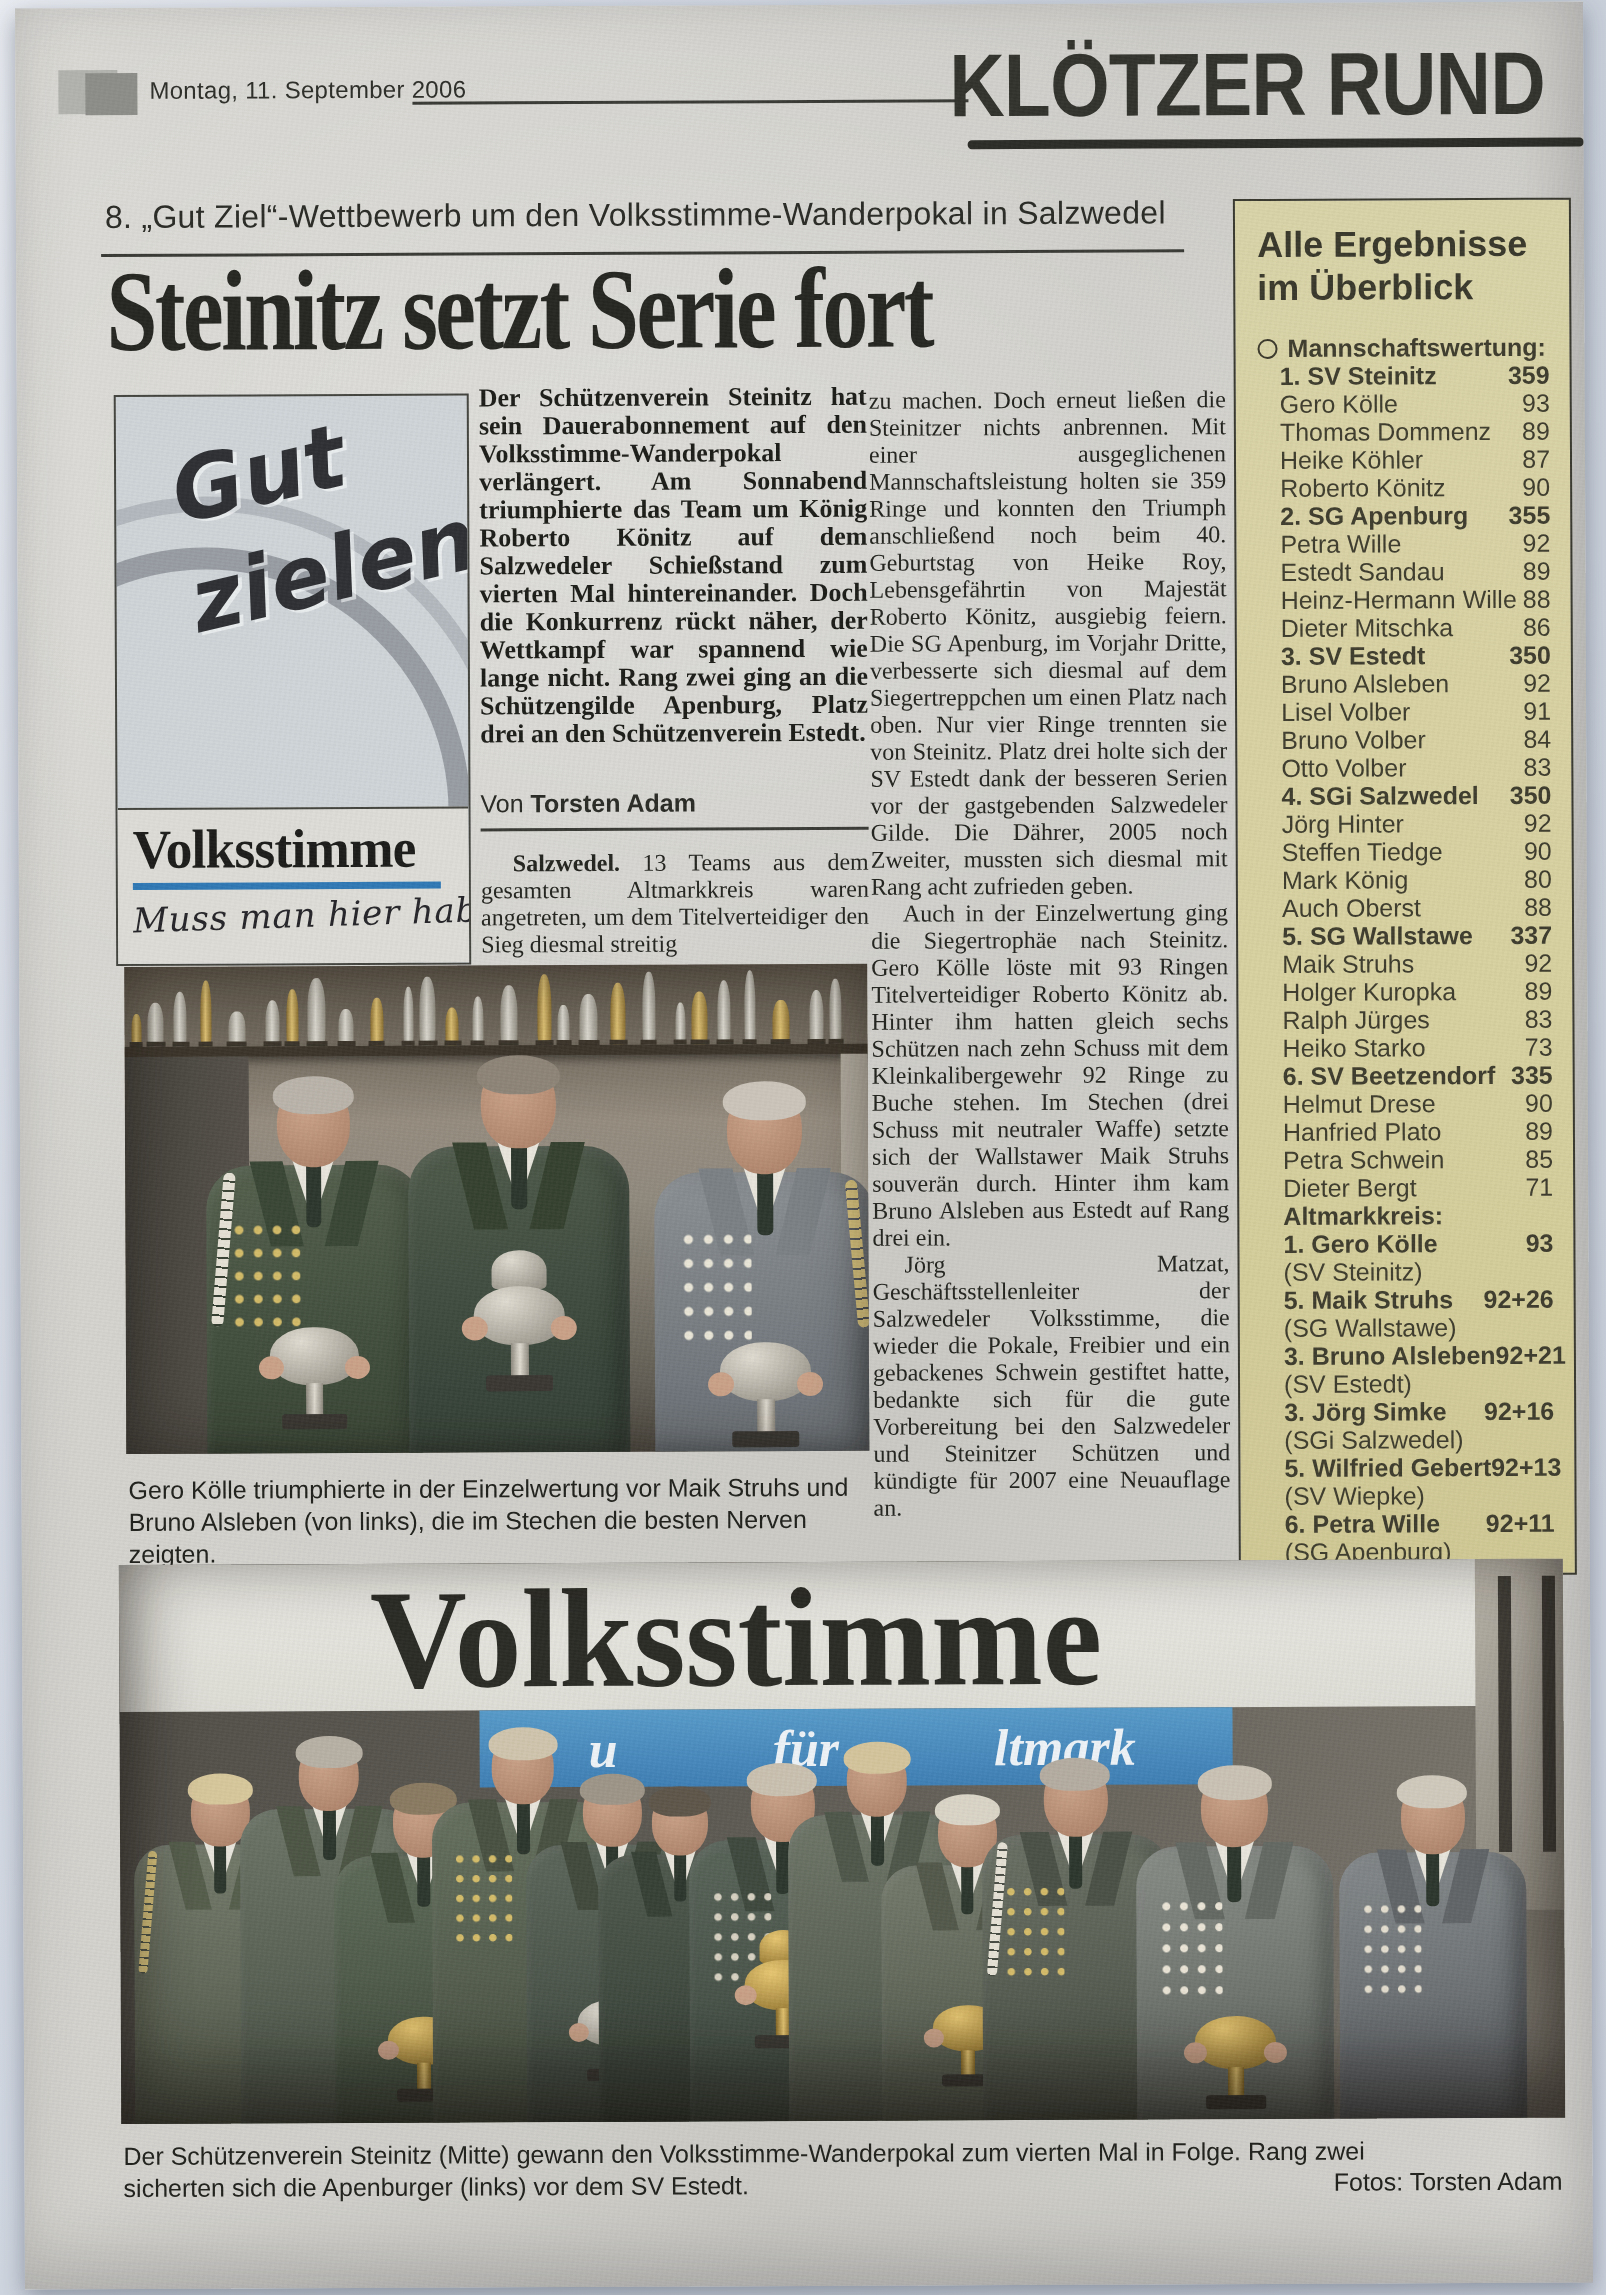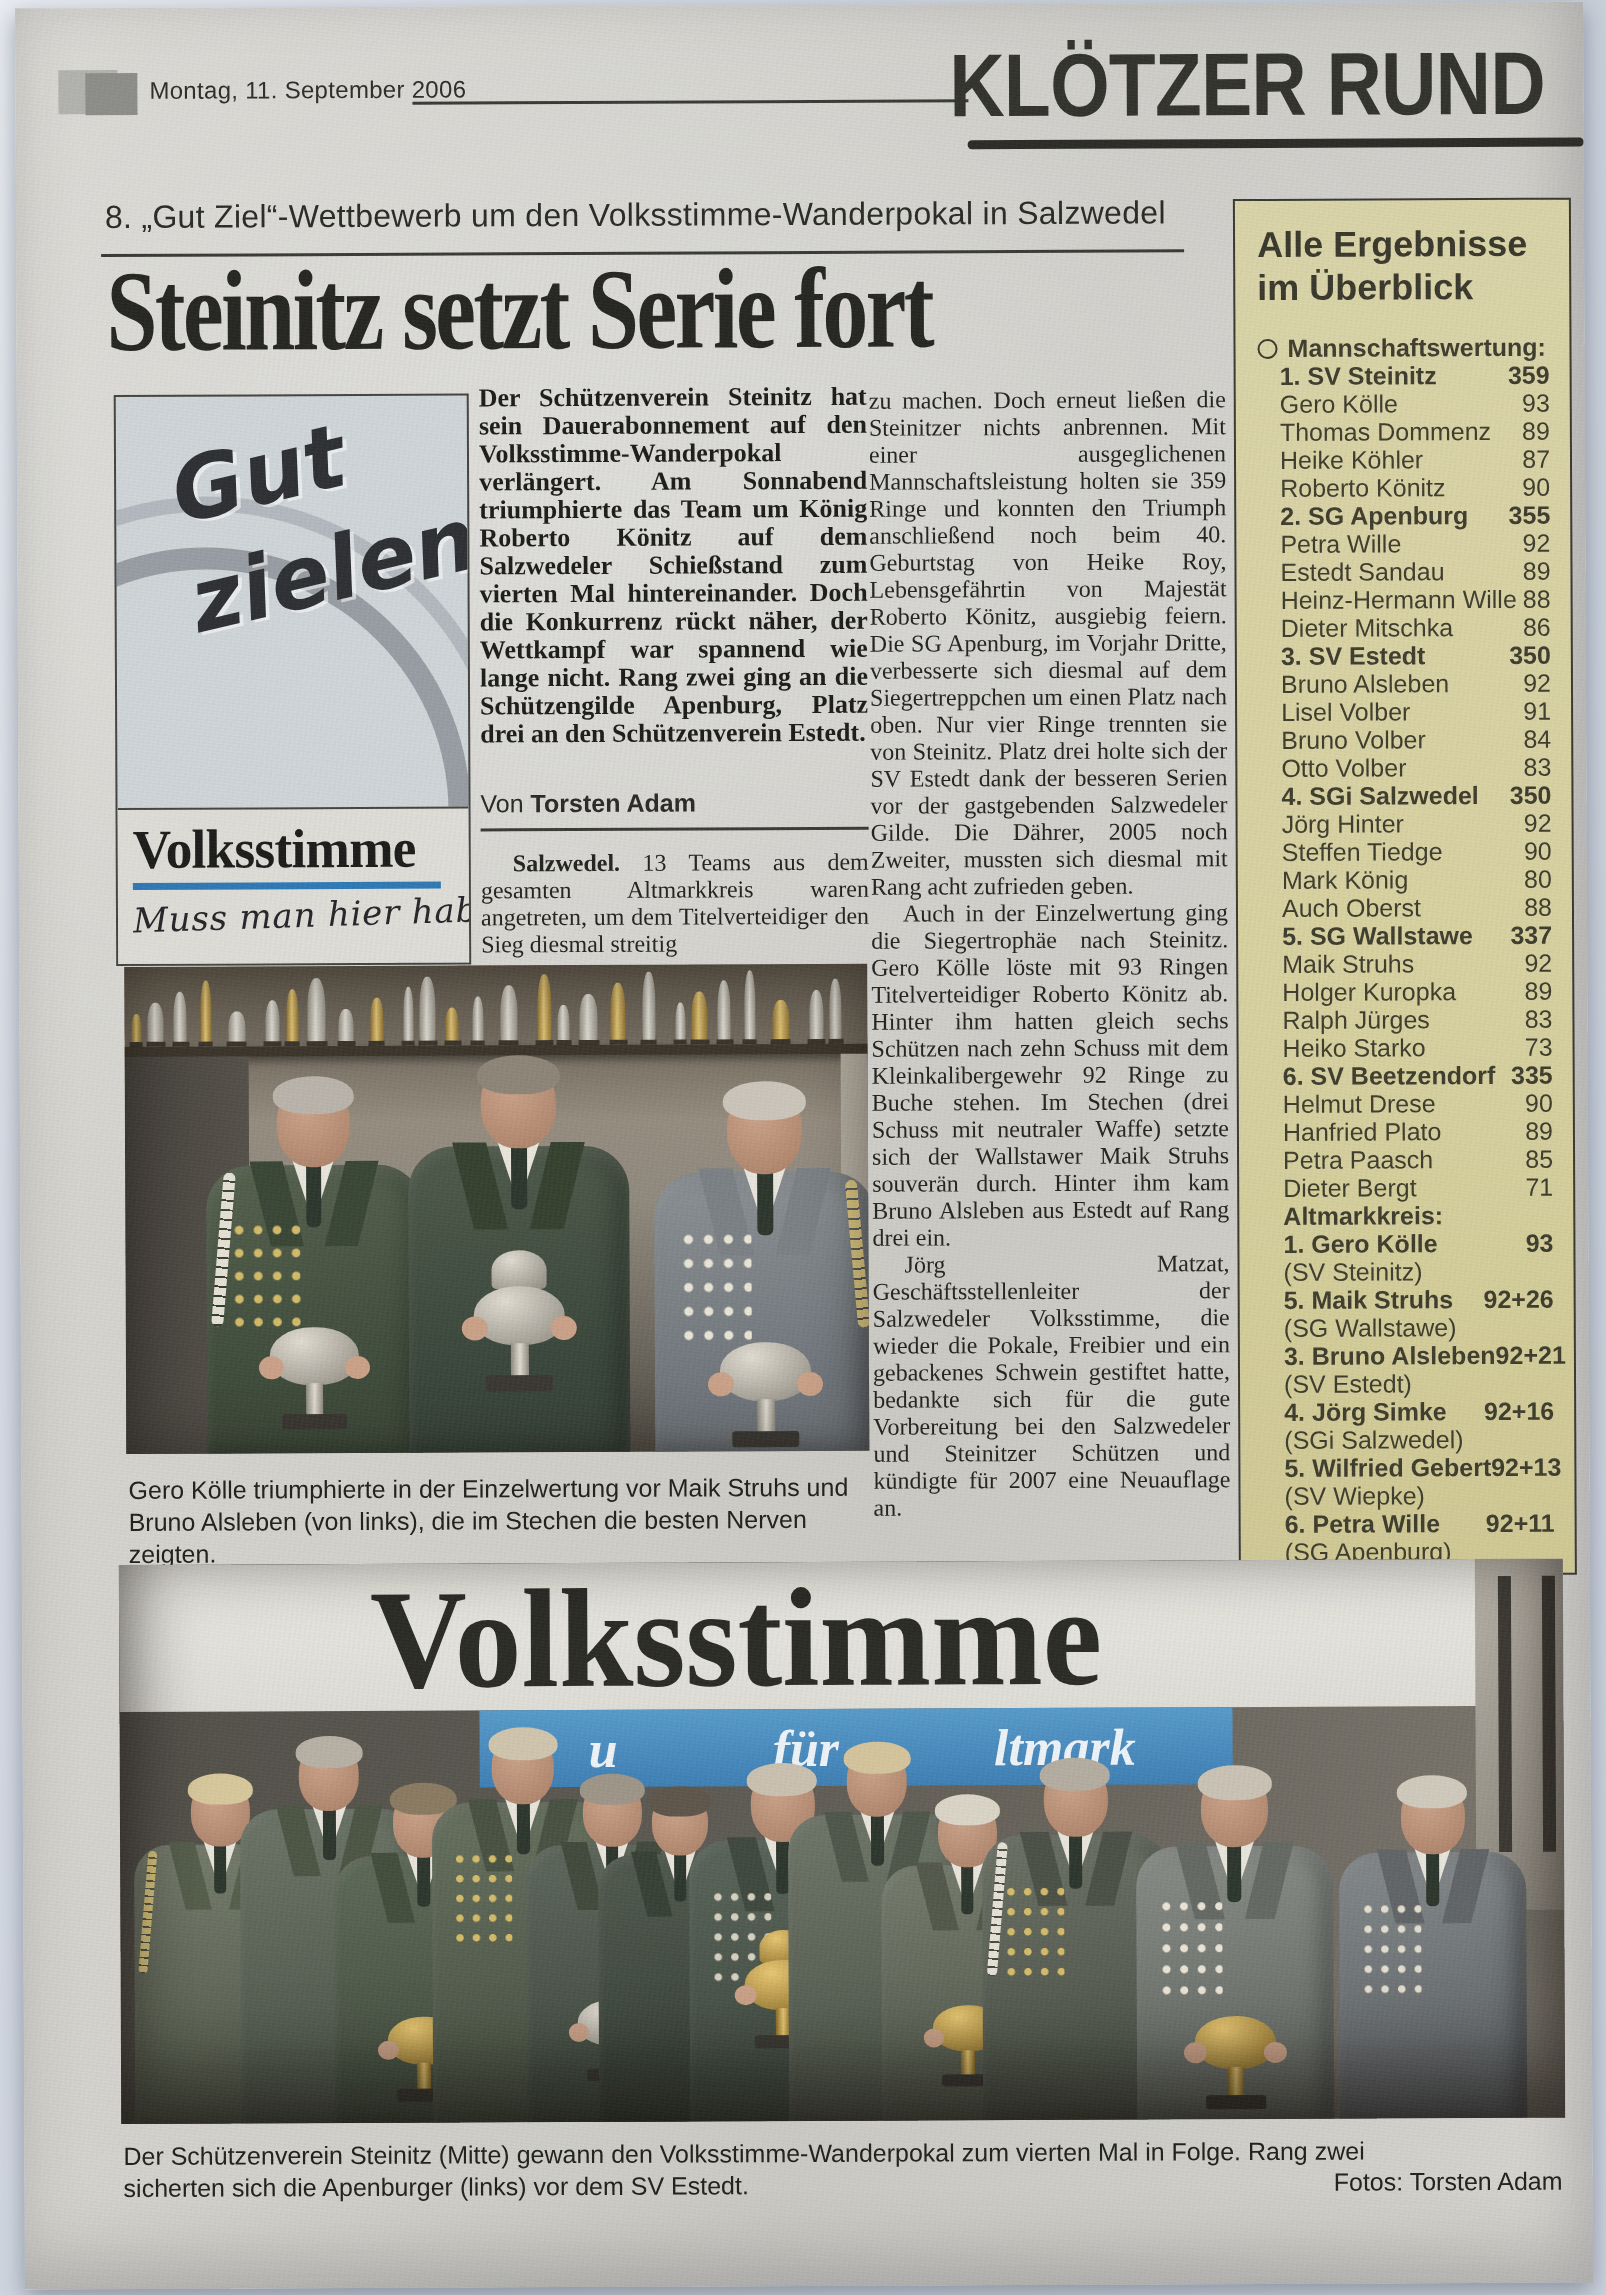--- a/index.html
+++ b/index.html
@@ -226,21 +226,21 @@
         </div>
         <div class="rs-row">
           <span class="rs-name">Helmut Drese</span>
           <span class="rs-score">90</span>
         </div>
         <div class="rs-row">
           <span class="rs-name">Hanfried Plato</span>
           <span class="rs-score">89</span>
         </div>
         <div class="rs-row">
-          <span class="rs-name">Petra Paasch</span>
+          <span class="rs-name">Petra Schwein</span>
           <span class="rs-score">85</span>
         </div>
         <div class="rs-row">
           <span class="rs-name">Dieter Bergt</span>
           <span class="rs-score">71</span>
         </div>
         <div class="rs-row">
           <span class="rs-name b">Altmarkkreis:</span>
         </div>
         <div class="rs-row">
@@ -258,21 +258,21 @@
           <span class="rs-name">(SG Wallstawe)</span>
         </div>
         <div class="rs-row">
           <span class="rs-name b">3. Bruno Alsleben</span>
           <span class="rs-score b">92+21</span>
         </div>
         <div class="rs-row">
           <span class="rs-name">(SV Estedt)</span>
         </div>
         <div class="rs-row">
-          <span class="rs-name b">4. Jörg Simke</span>
+          <span class="rs-name b">3. Jörg Simke</span>
           <span class="rs-score b">92+16</span>
         </div>
         <div class="rs-row">
           <span class="rs-name">(SGi Salzwedel)</span>
         </div>
         <div class="rs-row">
           <span class="rs-name b">5. Wilfried Gebert</span>
           <span class="rs-score b">92+13</span>
         </div>
         <div class="rs-row">

